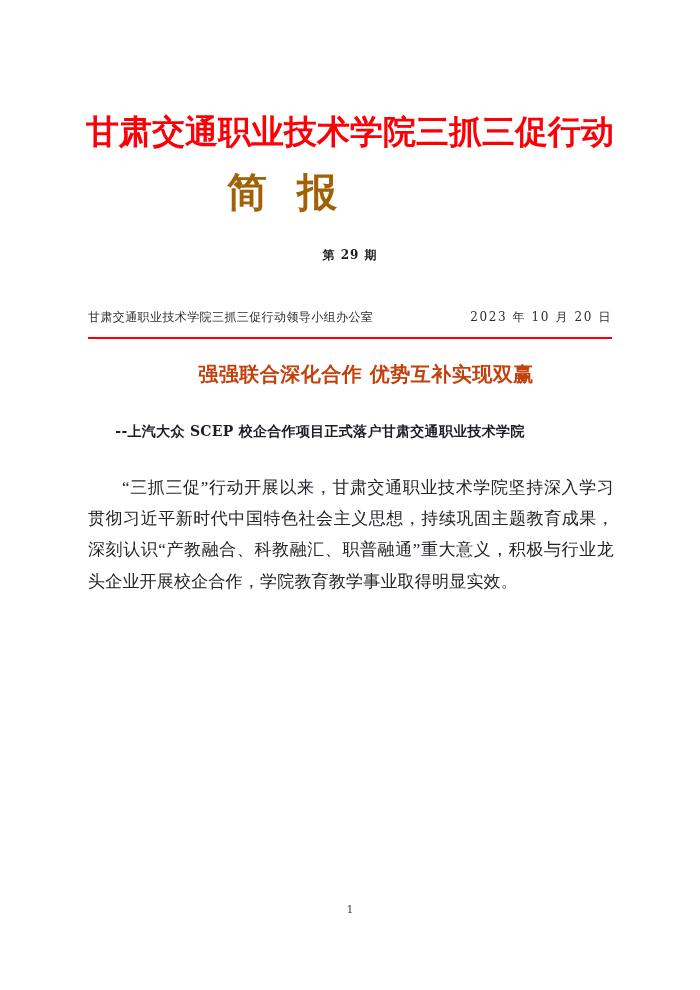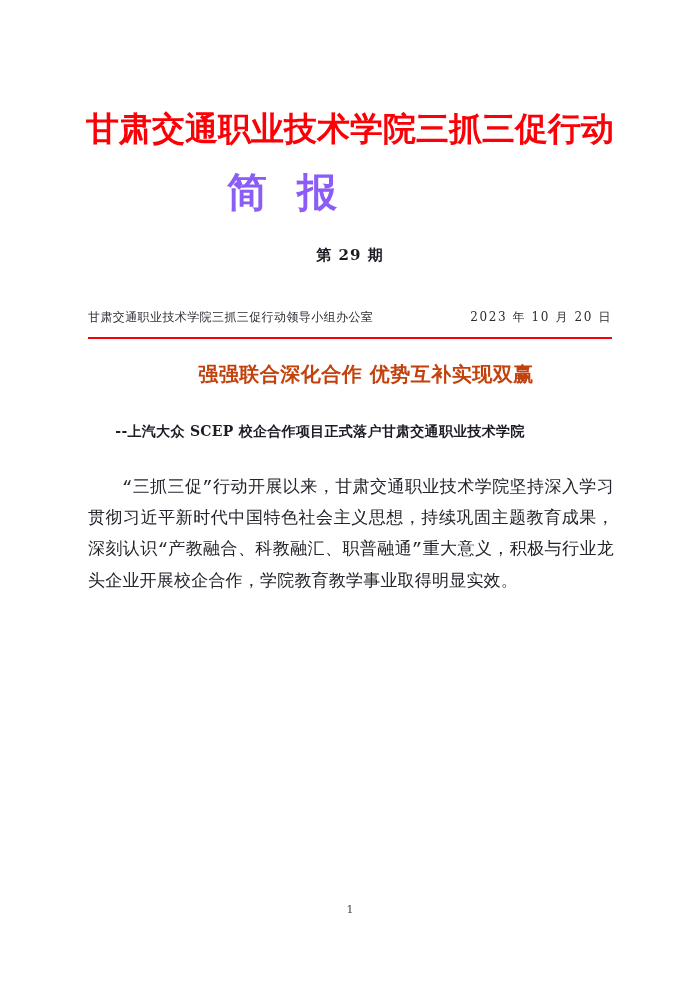--- a/index.html
+++ b/index.html
@@ -20,35 +20,35 @@
   
   .masthead {
     position: absolute;
     left: 0;
     top: 0;
     width: 700px;
   }
 
   .masthead-line1 {
     color: #fb0007;
-    font-family: Liberation Mono, monospace;
+    font-family: Liberation Serif, serif;
     font-weight: bold;
     font-size: 33px;
     line-height: 40px;
     text-align: center;
     letter-spacing: 0px;
     white-space: nowrap;
     position: absolute;
     left: 0;
     top: 112px;
     width: 700px;
   }
 
   .masthead-line2 {
-    color: #8b5cf6;
+    color: #a16207;
     font-family: "DejaVu Serif", "Liberation Serif", serif;
     font-weight: bold;
     font-size: 40px;
     line-height: 48px;
     text-align: center;
     letter-spacing: 30px;
     text-indent: 30px;
     white-space: nowrap;
     position: absolute;
     left: 0;
@@ -58,21 +58,21 @@
 
   .issue-line {
     position: absolute;
     left: 0;
     top: 245px;
     width: 700px;
     text-align: center;
     color: #1a1a22;
     font-family: "DejaVu Serif", "Liberation Serif", serif;
     font-weight: bold;
-    font-size: 15px;
+    font-size: 12px;
     line-height: 20px;
     letter-spacing: 1px;
     white-space: nowrap;
   }
 
   
   .byline-row {
     position: absolute;
     left: 88px;
     top: 308px;
@@ -140,21 +140,21 @@
   
   .body-text {
     position: absolute;
     left: 88px;
     top: 472px;
     width: 526px;
   }
 
   .para {
     color: #23232b;
-    font-family: Liberation Mono, monospace;
+    font-family: Liberation Serif, serif;
     font-size: 17px;
     line-height: 31.2px;
     text-align: justify;
     text-justify: inter-ideograph;
     text-indent: 2em;
     letter-spacing: 0.2px;
     margin: 0;
   }
 
   

